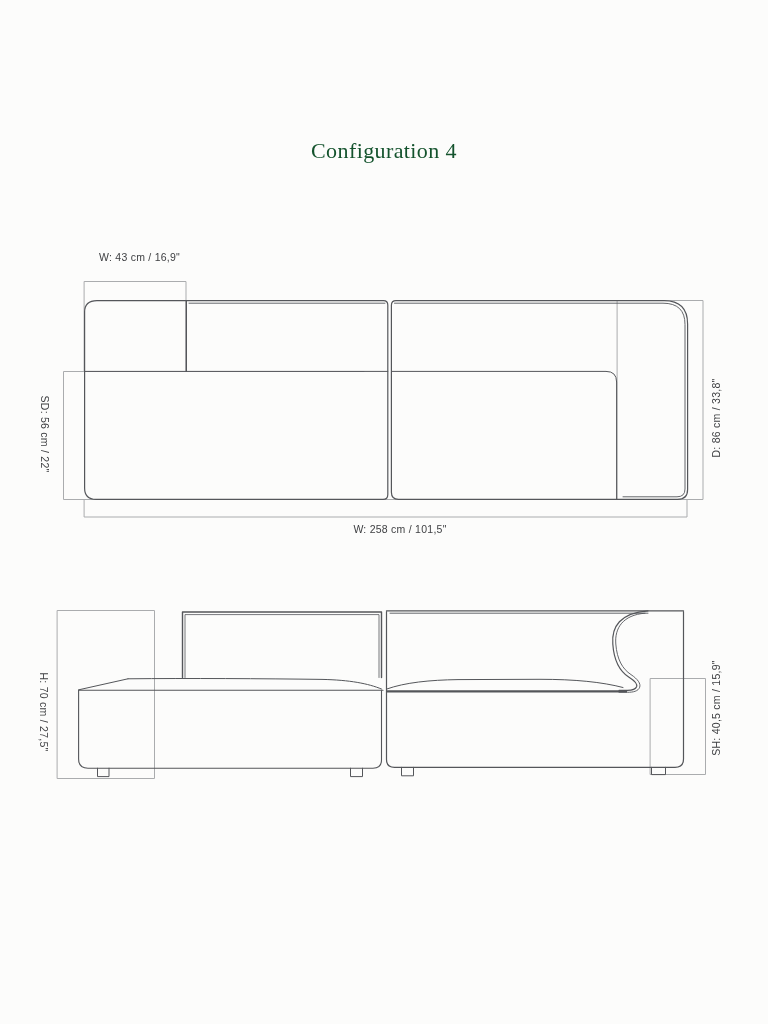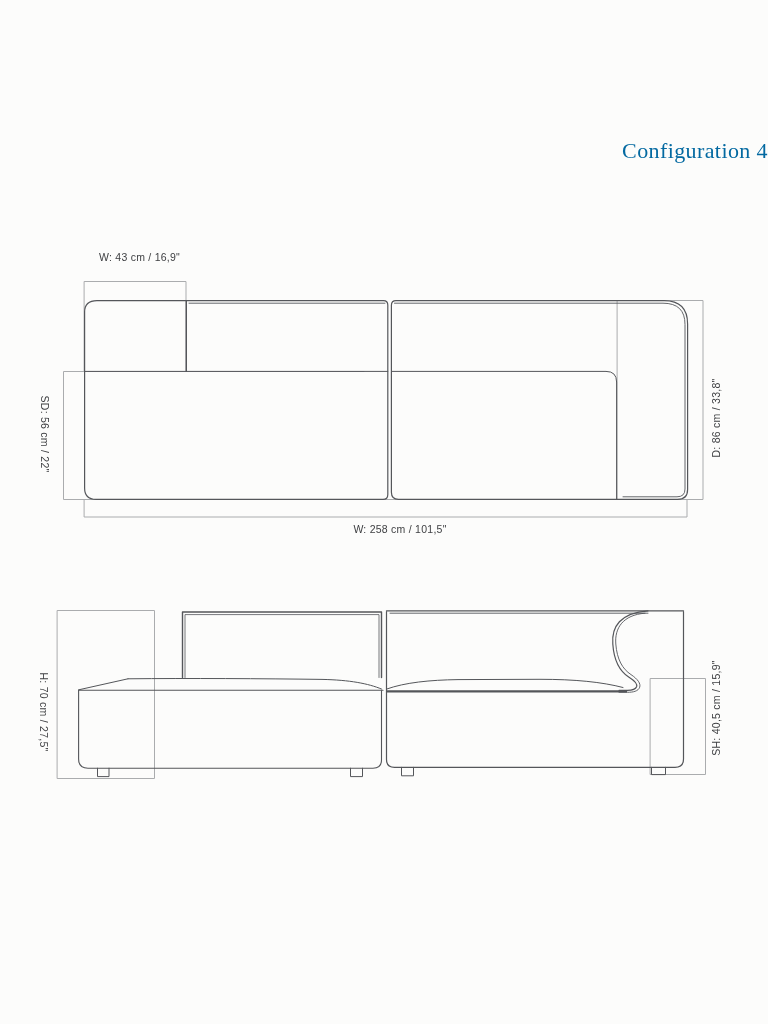--- a/index.html
+++ b/index.html
@@ -4,23 +4,23 @@
 <style>
   html,body{margin:0;padding:0;}
   body{width:768px;height:1024px;background:#fff;}
   .canvas{
     position:relative;width:768px;height:1024px;overflow:hidden;
     background:#fcfcfb;
     font-family:"Liberation Sans", sans-serif;
   }
   .page-title{
     position:absolute;left:0;top:138px;width:768px;
-    text-align:right;
+    text-align:center;
     font-family:"Liberation Serif", serif;
-    font-size:22px;letter-spacing:.4px;color:#0369a1;
+    font-size:22px;letter-spacing:.4px;color:#14532d;
   }
   .linework{position:absolute;left:0;top:0;}
   .dim-label{
     position:absolute;
     font-size:10.5px;letter-spacing:.25px;color:#3f4043;
     white-space:nowrap;
   }
   .dim-label.rot-cw{transform:translate(-50%,-50%) rotate(90deg);}
   .dim-label.rot-ccw{transform:translate(-50%,-50%) rotate(-90deg);}
   .dim-label.centered{transform:translate(-50%,-50%);}

